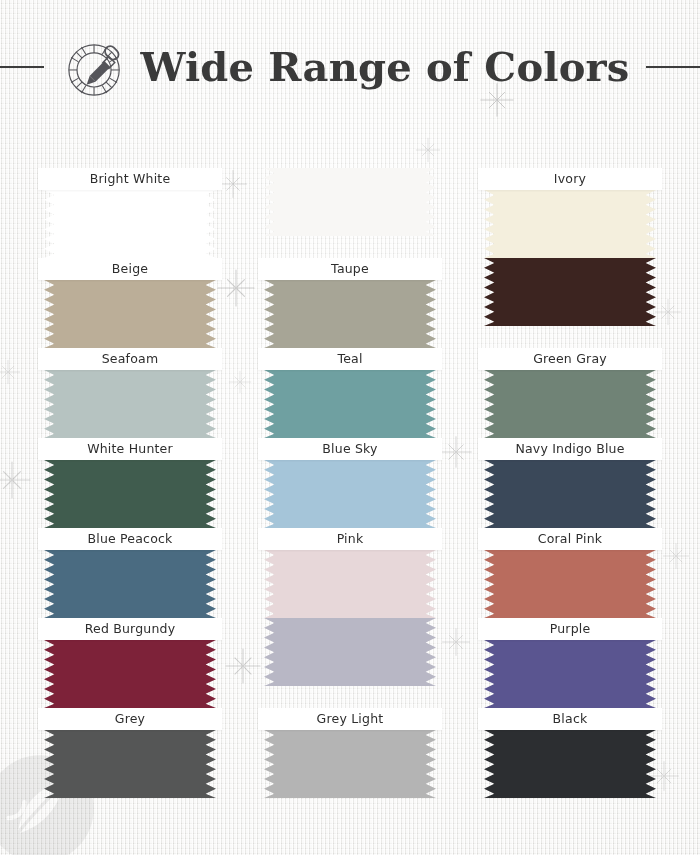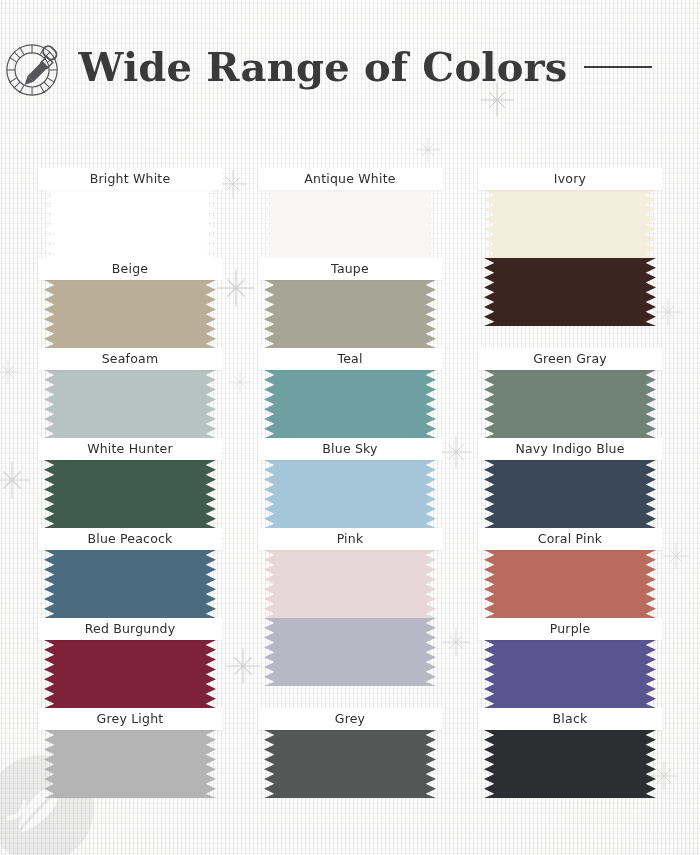--- a/index.html
+++ b/index.html
@@ -57,21 +57,21 @@
     height: 112px;
     opacity: .13;
     pointer-events: none;
   }
 
   
   #header {
     position: absolute;
     left: 0;
     top: 26px;
-    width: 576px;
+    width: 700px;
     height: 82px;
     display: flex;
     align-items: center;
     justify-content: center;
   }
   .rule {
     height: 2px;
     background: #3d3d3d;
     flex: 0 0 auto;
   }
@@ -392,21 +392,20 @@
   </div>
 
   <div id="grid">
       <div class="swatch">
         <div class="swatch-label">Bright White</div>
         <div class="chip-wrap">
           <div class="chip pale" style="background: rgb(255, 255, 255);"></div>
         </div>
       </div>
       <div class="swatch">
-        <div class="swatch-label">Antique White</div>
         <div class="chip-wrap">
           <div class="chip pale" style="background: rgb(248, 247, 245);"></div>
         </div>
       </div>
       <div class="swatch">
         <div class="swatch-label">Ivory</div>
         <div class="chip-wrap">
           <div class="chip pale" style="background: rgb(244, 239, 221);"></div>
         </div>
       </div>
@@ -492,32 +491,32 @@
           <div class="chip" style="background: rgb(184, 183, 197);"></div>
         </div>
       </div>
       <div class="swatch">
         <div class="swatch-label">Purple</div>
         <div class="chip-wrap">
           <div class="chip" style="background: rgb(90, 85, 144);"></div>
         </div>
       </div>
       <div class="swatch">
+        <div class="swatch-label">Grey</div>
+        <div class="chip-wrap">
+          <div class="chip" style="background: rgb(85, 86, 86);"></div>
+        </div>
+      </div>
+      <div class="swatch">
         <div class="swatch-label">Grey Light</div>
         <div class="chip-wrap">
           <div class="chip" style="background: rgb(180, 180, 180);"></div>
         </div>
       </div>
       <div class="swatch">
-        <div class="swatch-label">Grey</div>
-        <div class="chip-wrap">
-          <div class="chip" style="background: rgb(85, 86, 86);"></div>
-        </div>
-      </div>
-      <div class="swatch">
         <div class="swatch-label">Black</div>
         <div class="chip-wrap">
           <div class="chip" style="background: rgb(44, 46, 49);"></div>
         </div>
       </div>
     </div>
 
 </div>
 
 </body></html>

